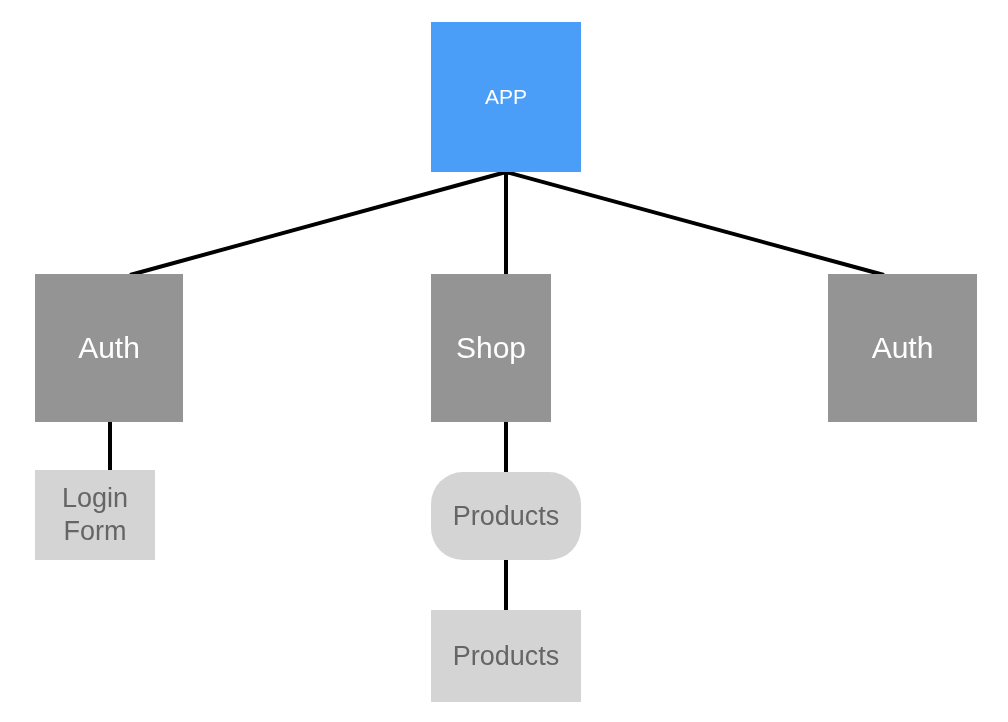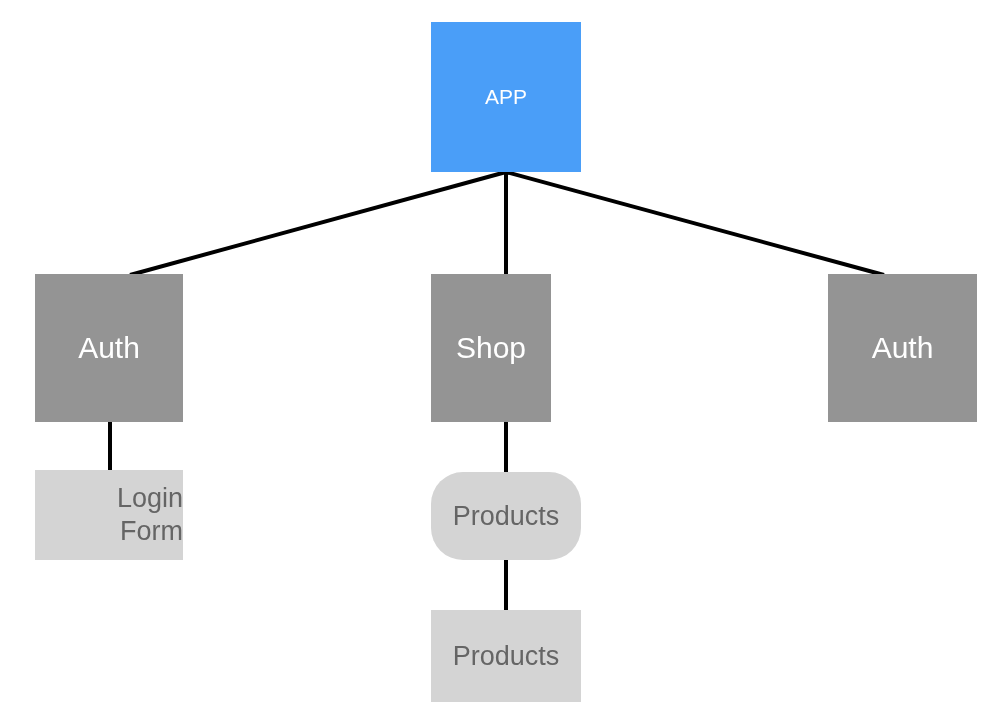--- a/index.html
+++ b/index.html
@@ -73,19 +73,19 @@
         <line x1="506" y1="422" x2="506" y2="472" stroke="#000000" stroke-width="4" stroke-linecap="butt"></line>
         <line x1="506" y1="560" x2="506" y2="610" stroke="#000000" stroke-width="4" stroke-linecap="butt"></line>
       </g>
   </svg>
 
   <div id="node-layer">
       <div class="node node-root" style="left: 431px; top: 22px; width: 150px; height: 150px;"><span class="node-label">APP</span></div>
       <div class="node node-branch" style="left: 35px; top: 274px; width: 148px; height: 148px;"><span class="node-label">Auth</span></div>
       <div class="node node-branch" style="left: 431px; top: 274px; width: 120px; height: 148px;"><span class="node-label">Shop</span></div>
       <div class="node node-branch" style="left: 828px; top: 274px; width: 149px; height: 148px;"><span class="node-label">Auth</span></div>
-      <div class="node node-leaf" style="left: 35px; top: 470px; width: 148px; height: 90px; text-align: right;"><span class="node-label">Login
+      <div class="node node-leaf" style="left: 35px; top: 470px; width: 120px; height: 90px;"><span class="node-label">Login
 Form</span></div>
       <div class="node node-leaf" style="left: 431px; top: 472px; width: 150px; height: 88px; border-radius: 32px;"><span class="node-label">Products</span></div>
       <div class="node node-leaf" style="left: 431px; top: 610px; width: 150px; height: 92px;"><span class="node-label">Products</span></div>
     </div>
 
 </div>
 
 </body></html>

